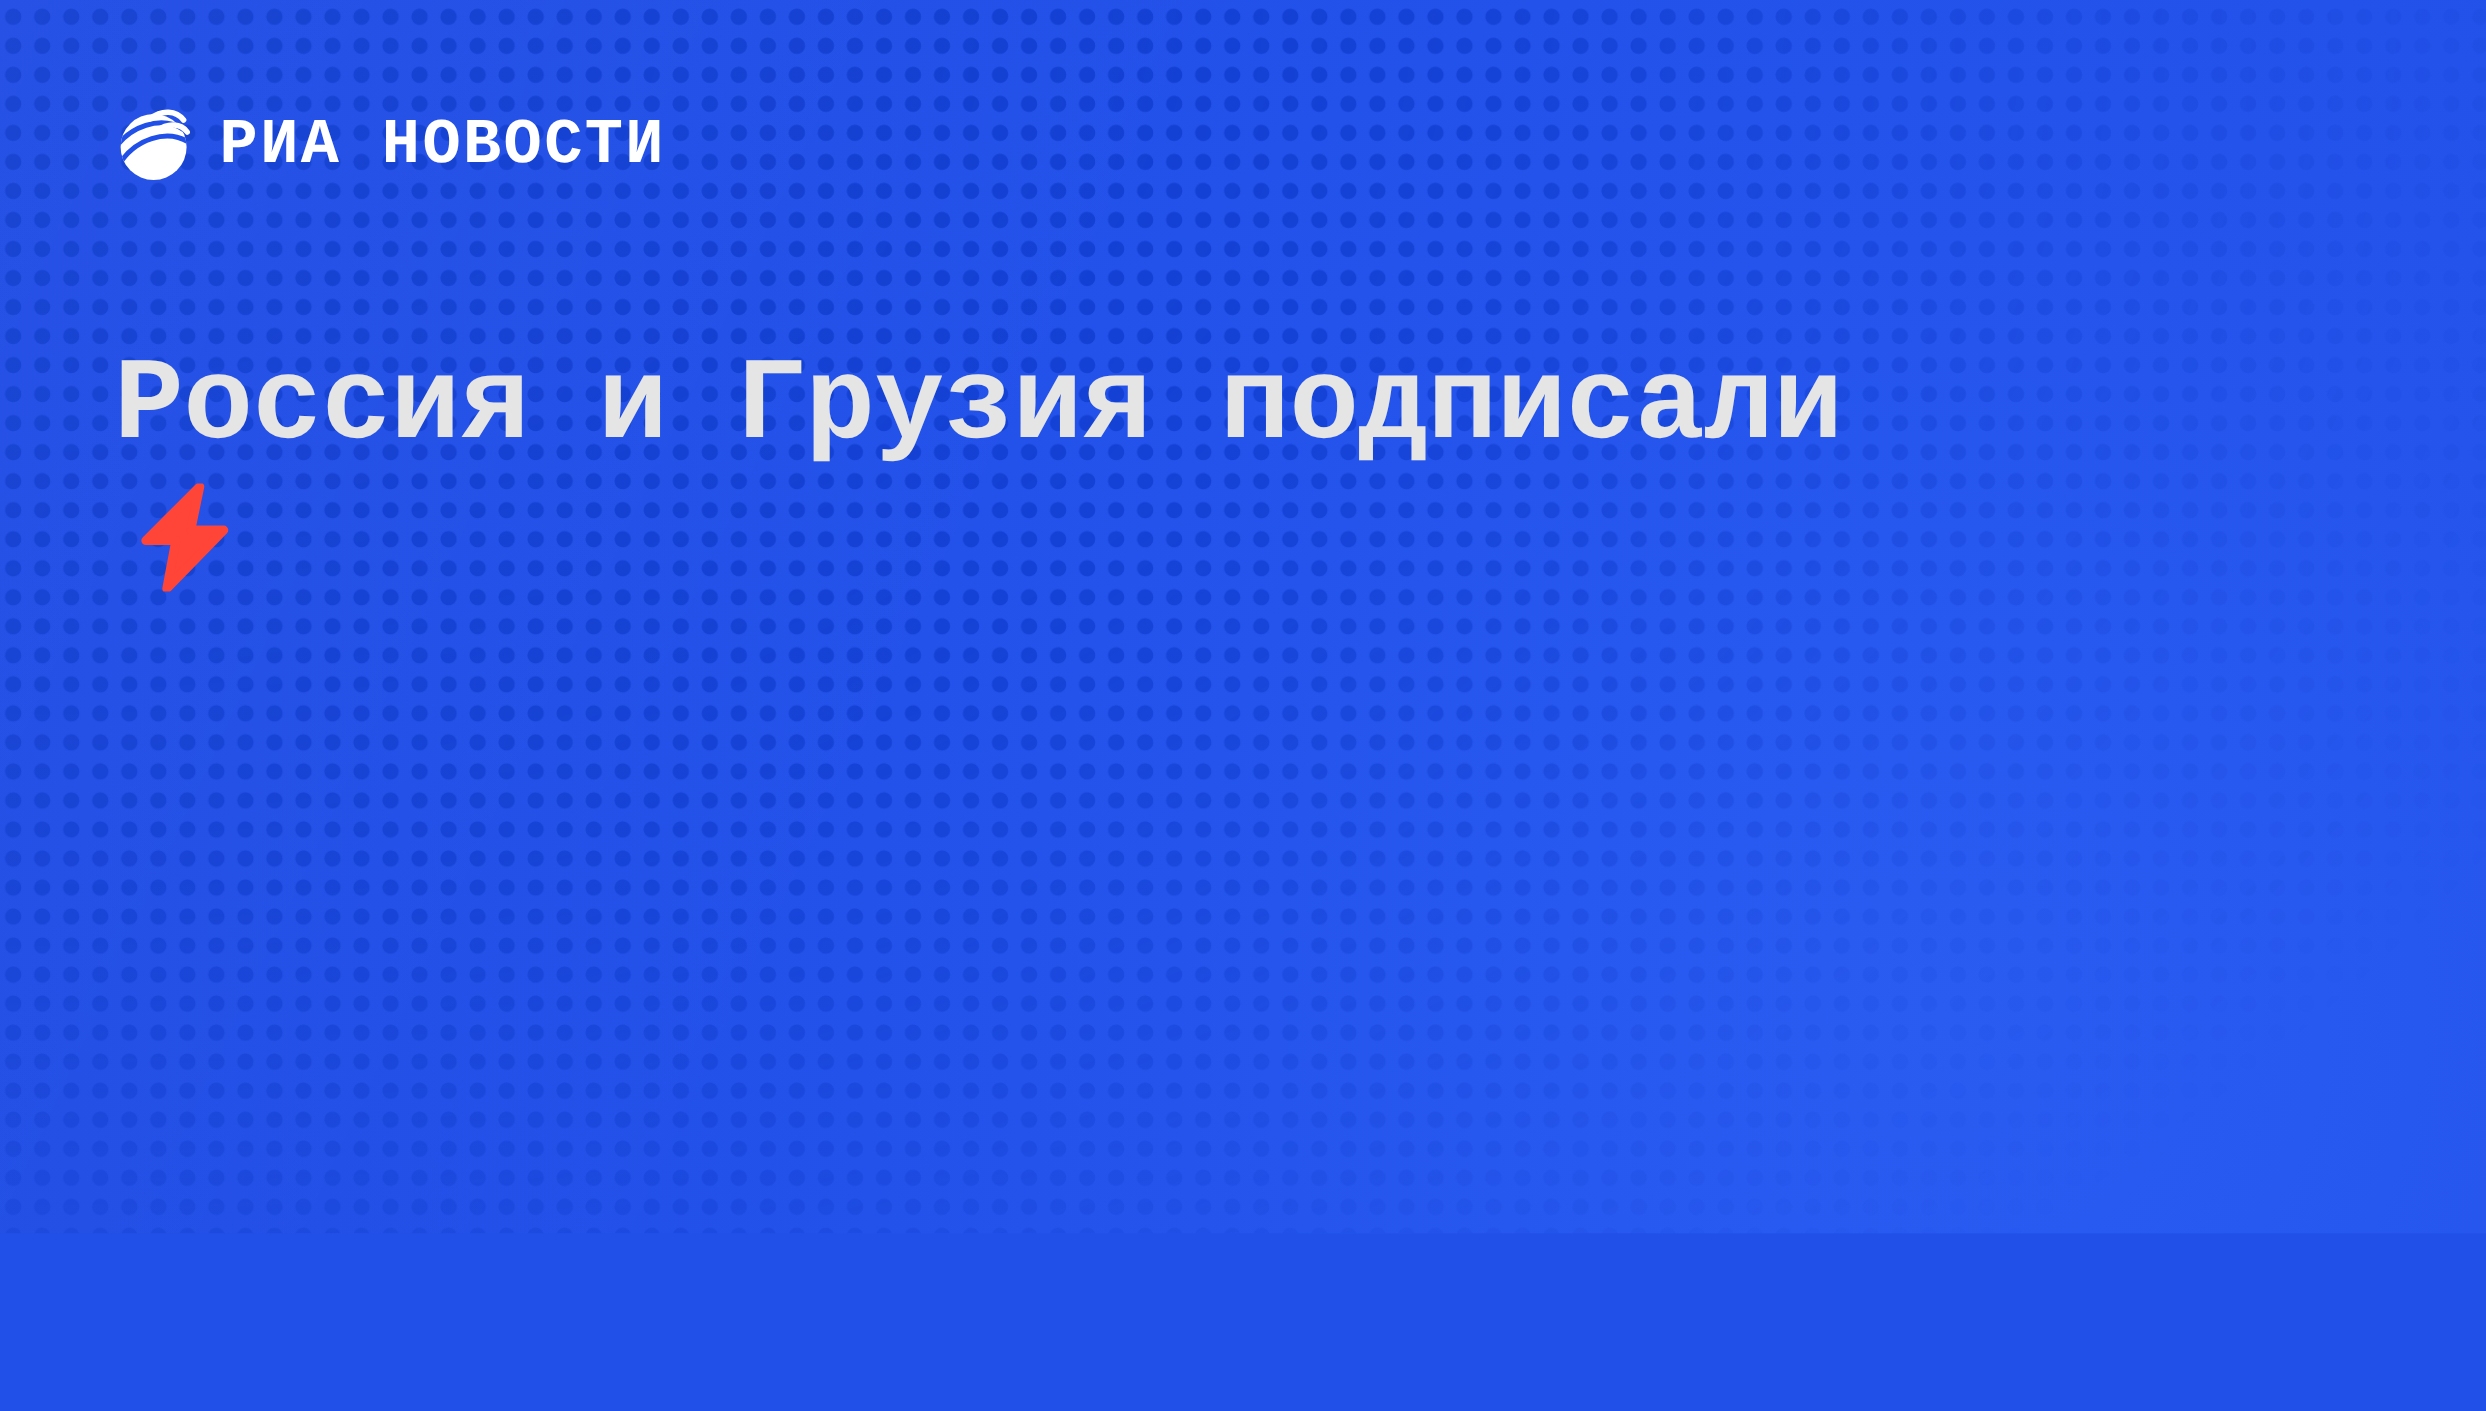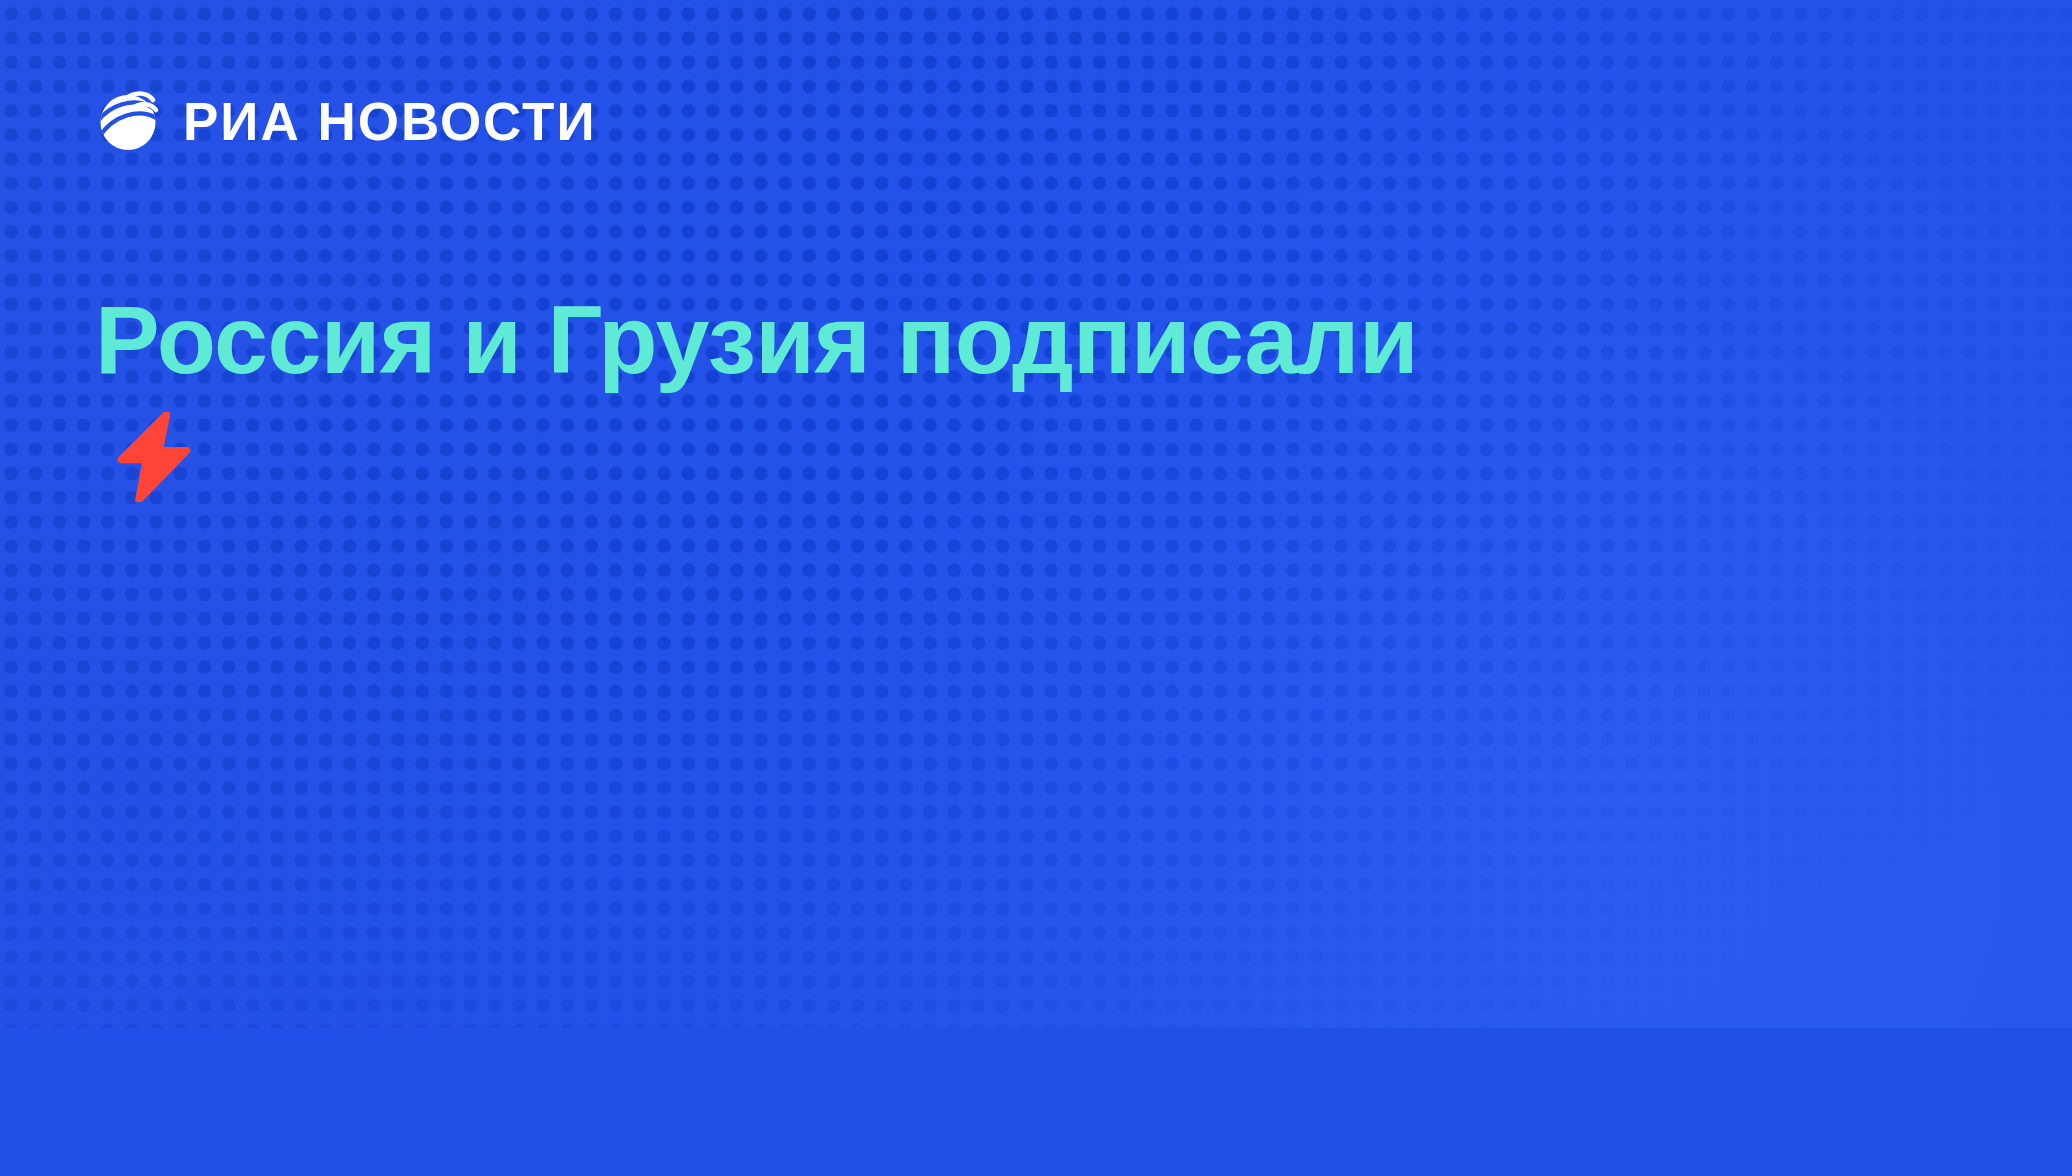--- a/index.html
+++ b/index.html
@@ -9,21 +9,21 @@
     height:1176px;
     overflow:hidden;
     background:#2050e8;
   }
 
   #page {
     position:relative;
     width:2072px;
     height:1028px;
     overflow:hidden;
-    font-family:Liberation Sans, sans-serif;
+    font-family:Liberation Mono, monospace;
   }
 
   
   .bg-base {
     position:absolute;
     inset:0;
     background:
       radial-gradient(circle at 78% 82%, #2a5cf2 0%, #2454ec 35%, #1f4be4 100%);
   }
 
@@ -93,21 +93,21 @@
     white-space:nowrap;
     transform:translateY(1px);
   }
 
   
   .headline {
     position:absolute;
     left:95px;
     top:283px;
     width:1760px;
-    color:#5eead4;
+    color:#e5e5e5;
     font-size:97px;
     font-weight:bold;
     line-height:1.17;
     letter-spacing:-0.6px;
   }
 
   .headline .hl-line {
     display:block;
     white-space:nowrap;
   }

